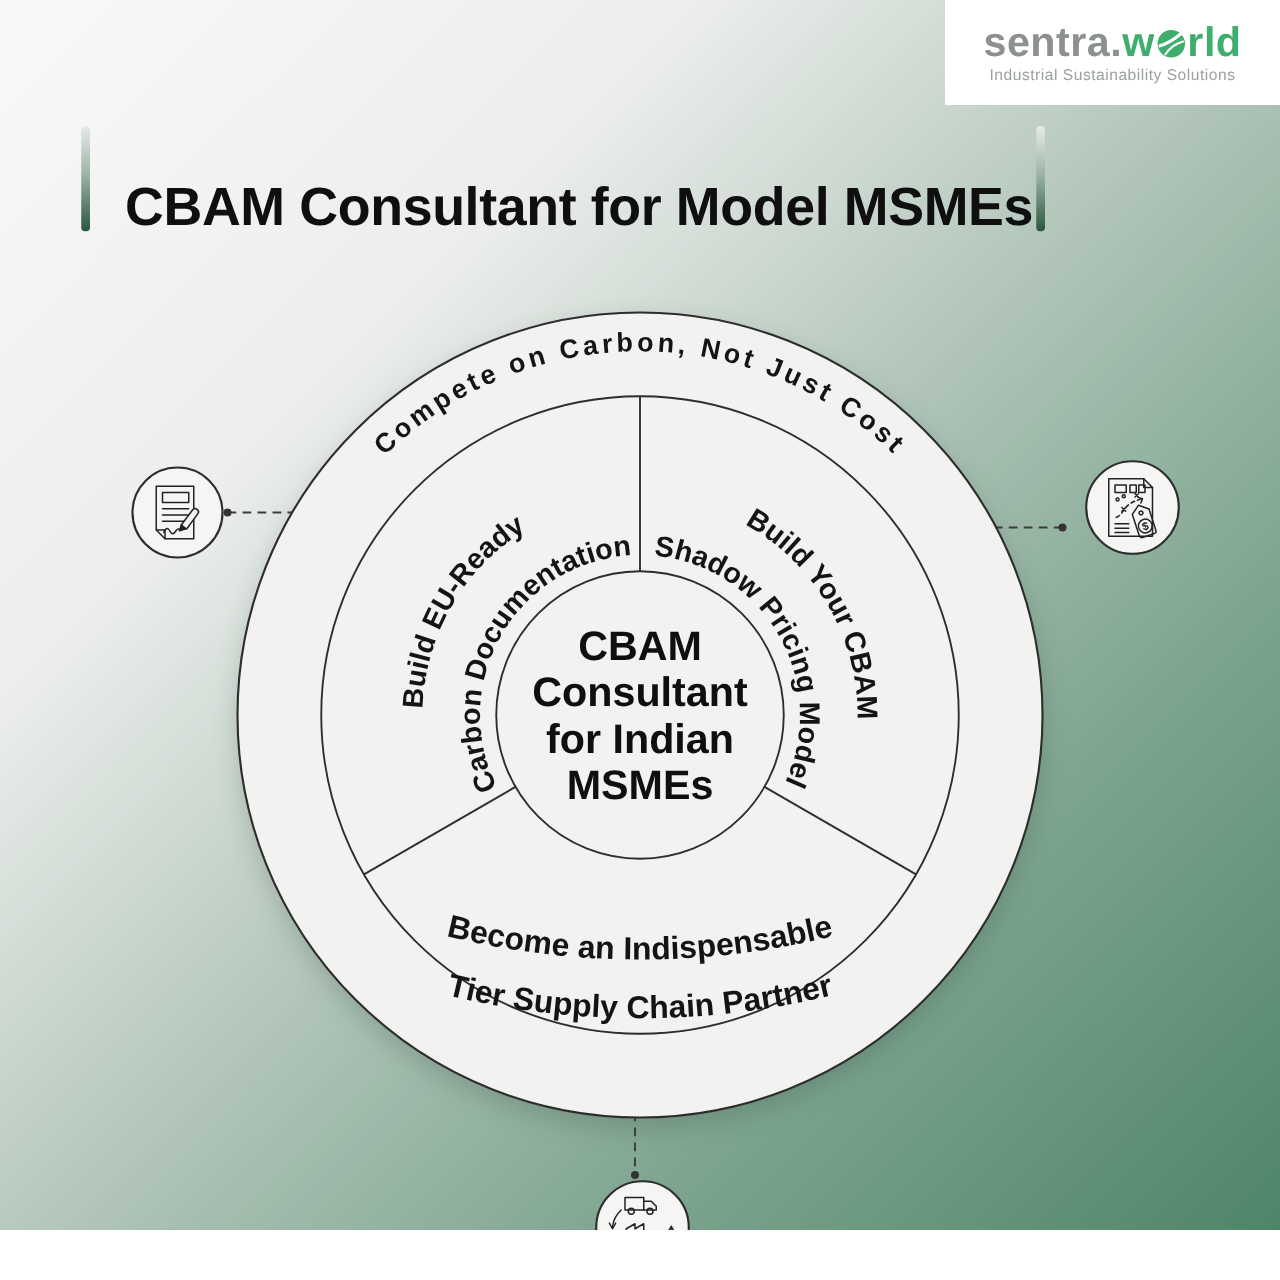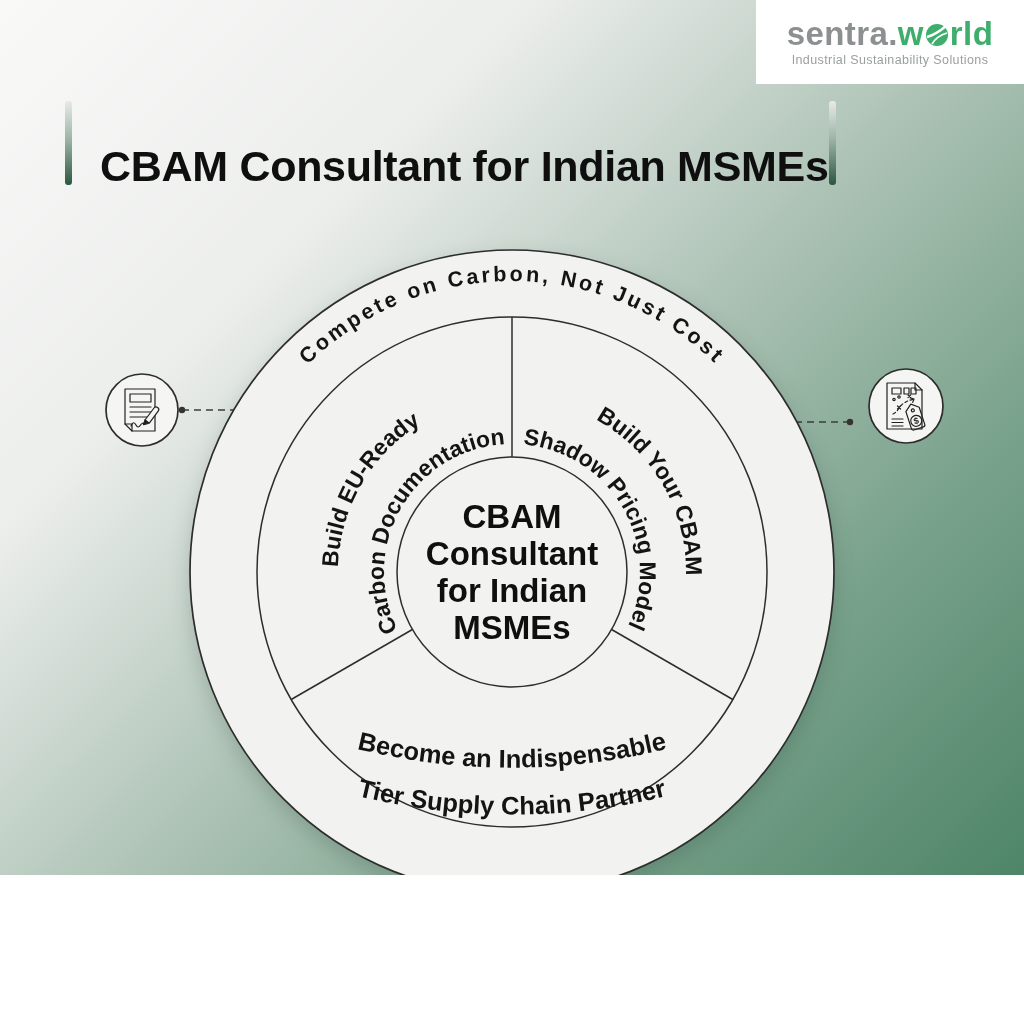--- a/index.html
+++ b/index.html
@@ -1,17 +1,17 @@
 <!DOCTYPE html>
 <html><head>
 <meta charset="utf-8">
 <style>
   html,body{margin:0;padding:0;}
   .page{
-    position:relative;width:1024px;height:875px;overflow:hidden;
+    position:relative;width:1024px;height:984px;overflow:hidden;
     background:linear-gradient(135deg,#f9f9f8 0%,#eceeec 28%,#a9c0b2 55%,#7ba38d 75%,#4e8568 100%);
     font-family:"Liberation Sans",sans-serif;
   }
   
   .logo-box{
     position:absolute;left:756px;top:0;width:268px;height:84px;background:#ffffff;
     display:flex;flex-direction:column;align-items:center;justify-content:center;gap:3px;
   }
   .brand{font-size:33px;font-weight:600;color:#8c9090;letter-spacing:.4px;line-height:1;display:flex;align-items:center;}
   .brand .green{color:#3fae6d;}
@@ -51,21 +51,21 @@
           <circle cx="12" cy="12" r="11" fill="#3fae6d"></circle>
           <path d="M2 14 C 9 12, 14 9, 21 3" stroke="#ffffff" stroke-width="2.4" fill="none"></path>
           <path d="M7 21 C 10 16, 15 12, 22 10" stroke="#ffffff" stroke-width="1.6" fill="none"></path>
         </svg>
         <span class="green">rld</span>
     </div>
     <div class="tagline">Industrial Sustainability Solutions</div>
   </div>
 
   <div class="bar bar-left"></div>
-  <h1 class="title">CBAM Consultant for Indian MSMEs</h1>
+  <h1 class="title">CBAM Consultant for Model MSMEs</h1>
   <div class="bar bar-right"></div>
 
   <svg class="diagram" width="1024" height="1024" viewBox="0 0 1024 1024">
     <defs>
       <path id="tp-top" d="M 260 426.5 A 291 291 0 0 1 764 426.5"></path>
       <path id="tp-l1" d="M 361.3 659 A 174 174 0 0 1 512 398"></path>
       <path id="tp-l2" d="M 401.2 636 A 128 128 0 0 1 512 444"></path>
       <path id="tp-r1" d="M 512 398 A 174 174 0 0 1 662.7 659"></path>
       <path id="tp-r2" d="M 512 444 A 128 128 0 0 1 622.8 636"></path>
       <path id="tp-b1" d="M 342 745 A 650 650 0 0 0 682 745"></path>

